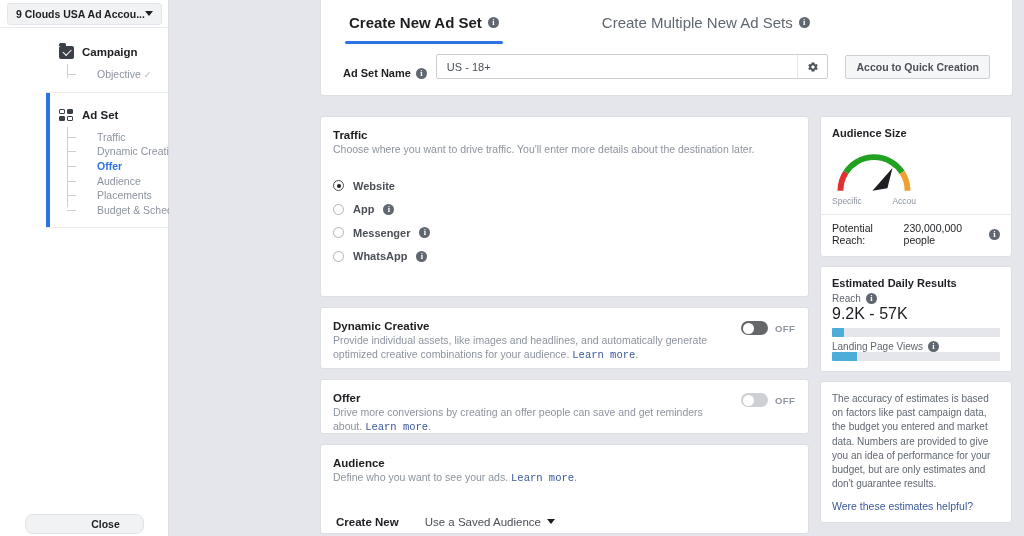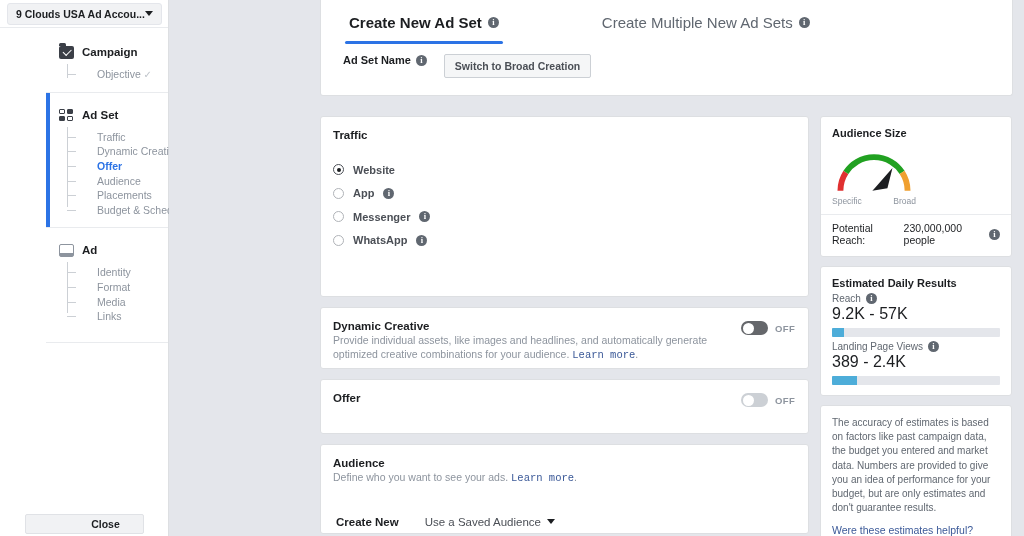--- a/index.html
+++ b/index.html
@@ -99,21 +99,21 @@
   .tree-item .check {
     position: absolute; right: 16px; font-size: 10px; color: #bec3c9;
   }
 
   .close-wrap {
     position: absolute; left: 0; bottom: 0; width: 169px;
     padding: 0 25px 2px 25px;
   }
   .close-btn {
     width: 100%; height: 20px; background: #f1f2f4;
-    border: 1px solid #e0e2e6; border-radius: 2px;
+    border: 1px solid #e0e2e6; border-radius: 8px;
     font-size: 10.5px; font-weight: bold; color: #1c1e21;
     font-family: "Liberation Sans", sans-serif; cursor: pointer;
     display: flex; align-items: center; justify-content: center; padding-left: 42px;
   }
 
   
   .main { position: absolute; left: 169px; top: 0; right: 0; height: 536px; background: #e4e6eb; }
   .card {
     background: #fff; border: 1px solid #dddfe2; border-radius: 3px;
   }
@@ -131,21 +131,21 @@
     content: ""; position: absolute; left: 0; right: 0; bottom: 0;
     height: 3px; background: #2c73e5; border-radius: 2px;
   }
   .tab-gap { width: 95px; }
   .info-dot {
     width: 11px; height: 11px; border-radius: 50%; background: #606770;
     color: #fff; font-size: 8.5px; font-weight: bold; line-height: 11px;
     text-align: center; font-family: "Liberation Serif", serif; flex: none;
   }
 
-  .namerow { display: flex; align-items: flex-start; padding: 10px 22px 0 22px; gap: 9px; }
+  .namerow { display: flex; align-items: flex-end; padding: 10px 22px 0 22px; gap: 9px; }
   .namelbl { font-size: 11px; font-weight: bold; color: #1c1e21; display: flex; align-items: center; gap: 5px; }
   .nameinput {
     flex: 1; height: 25px; border: 1px solid #ccd0d5; border-radius: 2px;
     display: flex; align-items: center; background: #fff;
   }
   .nameinput input {
     flex: 1; border: none; outline: none; background: transparent;
     font-size: 11px; color: #4b4f56; padding: 0 10px;
     font-family: "Liberation Sans", sans-serif;
   }
@@ -274,41 +274,20 @@
           </div>
         <div class="tree-item">
             <span class="t">Placements</span>
           </div>
         <div class="tree-item">
             <span class="t">Budget &amp; Schedule</span>
           </div>
       </div>
     </div>
 
-    <div class="nav-section ad">
-      <div class="nav-head">
-        <span class="icon-screen"></span>
-        <span class="label">Ad</span>
-      </div>
-      <div class="tree">
-        <div class="tree-line" style="height:51px"></div>
-        <div class="tree-item">
-            <span class="t">Identity</span>
-          </div>
-        <div class="tree-item">
-            <span class="t">Format</span>
-          </div>
-        <div class="tree-item">
-            <span class="t">Media</span>
-          </div>
-        <div class="tree-item">
-            <span class="t">Links</span>
-          </div>
-      </div>
-    </div>
 
     <div class="close-wrap">
       <button class="close-btn">Close</button>
     </div>
   </div>
 
   <div class="main">
 
     <div class="card topcard">
       <div class="tabs">
@@ -321,28 +300,37 @@
           <span class="lbl">Create Multiple New Ad Sets</span>
           <span class="info-dot">i</span>
         </div>
       </div>
 
       <div class="namerow">
         <span class="namelbl">
           <span>Ad Set Name</span>
           <span class="info-dot">i</span>
         </span>
-        <button class="btn-quick">Switch to Broad Creation</button>
+        <div class="nameinput">
+          <input value="US - 18+" placeholder="Ad Set Name" style="">
+          <span class="gear-cell">
+            <svg class="gear" viewBox="0 0 24 24" fill="#4b4f56">
+              <path d="M19.4 13a7.5 7.5 0 000-2l2.1-1.6-2-3.5-2.5 1a7.6 7.6 0 00-1.7-1L15 3H9l-.3 2.9a7.6 7.6 0 00-1.7 1l-2.5-1-2 3.5L4.6 11a7.5 7.5 0 000 2l-2.1 1.6 2 3.5 2.5-1c.5.4 1.1.8 1.7 1L9 21h6l.3-2.9c.6-.2 1.2-.6 1.7-1l2.5 1 2-3.5L19.4 13zM12 15.5A3.5 3.5 0 1115.5 12 3.5 3.5 0 0112 15.5z"></path>
+            </svg>
+          </span>
+        </div>
+        <button class="btn-quick">Accou to Quick Creation</button>
       </div>
     </div>
 
     <div class="content">
 
       <div class="card sect" style="height:181px">
         <h3>Traffic</h3>
+        <p>Choose where you want to drive traffic. You'll enter more details about the destination later.</p>
         <div class="radios">
           <div class="radio-row">
             <span class="radio on"></span>
             <span class="rl">Website</span>
           </div>
           <div class="radio-row">
             <span class="radio"></span>
             <span class="rl">App</span>
             <span class="info-dot">i</span>
           </div>
@@ -363,20 +351,21 @@
         <h3>Dynamic Creative</h3>
         <p style="width:378px"><span>Provide individual assets, like images and headlines, and automatically generate optimized creative combinations for your audience. </span><span class="lnk">Learn more</span><span>.</span></p>
         <div class="toggle-wrap">
           <span class="toggle dark"></span>
           <span class="off">OFF</span>
         </div>
       </div>
 
       <div class="card sect" style="height:55px">
         <h3>Offer</h3>
+        <p style="width:385px"><span>Drive more conversions by creating an offer people can save and get reminders about. </span><span class="lnk">Learn more</span><span>.</span></p>
         <div class="toggle-wrap">
           <span class="toggle light"></span>
           <span class="off">OFF</span>
         </div>
       </div>
 
       <div class="card sect" style="height:90px">
         <h3>Audience</h3>
         <p><span>Define who you want to see your ads. </span><span class="lnk">Learn more</span><span>.</span></p>
         <div class="aud-tabs">
@@ -398,21 +387,21 @@
         <div class="gauge-row">
           <div class="gauge-box">
             <svg viewBox="0 0 100 56" width="84" height="47">
               <path d="M10 52 A40 40 0 0 1 16.5 30.2" stroke="#e03030" stroke-width="7" fill="none" stroke-linecap="butt"></path>
               <path d="M16.5 30.2 A40 40 0 0 1 83.5 30.2" stroke="#21a121" stroke-width="7" fill="none" stroke-linecap="butt"></path>
               <path d="M83.5 30.2 A40 40 0 0 1 90 52" stroke="#f0a030" stroke-width="7" fill="none" stroke-linecap="butt"></path>
               <path d="M48 52 L50 50 L72 25 L66 49 Z" fill="#1c1e21"></path>
             </svg>
             <div class="gauge-lbls">
               <span>Specific</span>
-              <span>Broad</span>
+              <span>Accou</span>
             </div>
           </div>
         </div>
         <div class="rdivider"></div>
         <div class="reach-line">
           <span>Potential Reach:</span>
           <span>230,000,000 people</span>
           <span class="info-dot">i</span>
         </div>
       </div>
@@ -427,21 +416,20 @@
           <div class="mv">9.2K - 57K</div>
           <div class="bar">
               <i id="bar0" style="width: 7%;"></i>
             </div>
         </div>
         <div class="metric">
           <div class="ml">
             <span>Landing Page Views</span>
             <span class="info-dot">i</span>
           </div>
-          <div class="mv">389 - 2.4K</div>
           <div class="bar">
               <i id="bar1" style="width: 15%;"></i>
             </div>
         </div>
       </div>
 
       <div class="rcard">
         <div class="acc-txt">The accuracy of estimates is based on factors like past campaign data, the budget you entered and market data. Numbers are provided to give you an idea of performance for your budget, but are only estimates and don't guarantee results.</div>
         <span class="acc-link">Were these estimates helpful?</span>
       </div>

